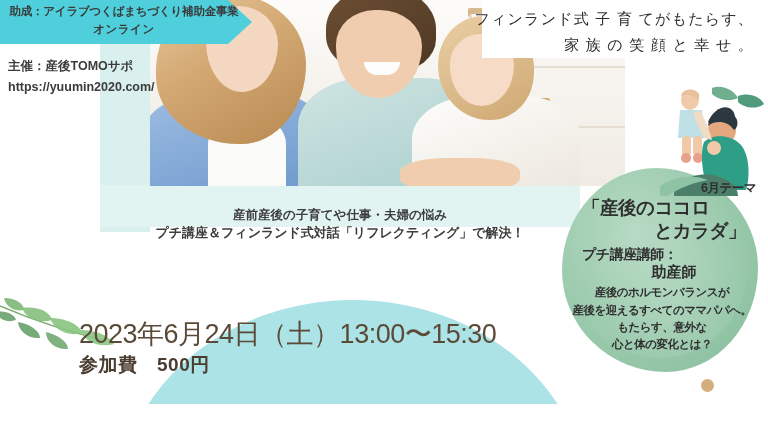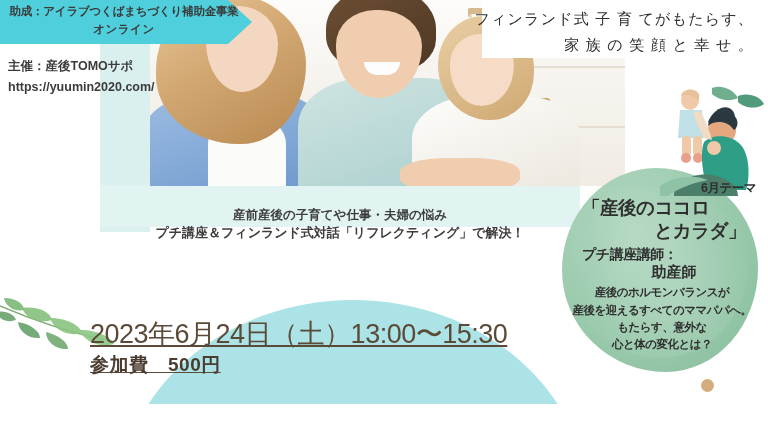--- a/index.html
+++ b/index.html
@@ -375,25 +375,24 @@
   .t-ohanashi {
     font-size: 48px;
     font-weight: bold;
     color: #5b4a38;
     letter-spacing: -1px;
   }
 
   
   .date-block {
     position: absolute;
-    left: 90px;
+    left: 79px;
     top: 318px;
     z-index: 5;
     color: #5b4a38;
-    text-decoration: underline;
   }
   .date-line {
     font-size: 27px;
     letter-spacing: -0.5px;
     white-space: nowrap;
     line-height: 1.2;
   }
   .fee-line {
     font-size: 19px;
     font-weight: bold;

